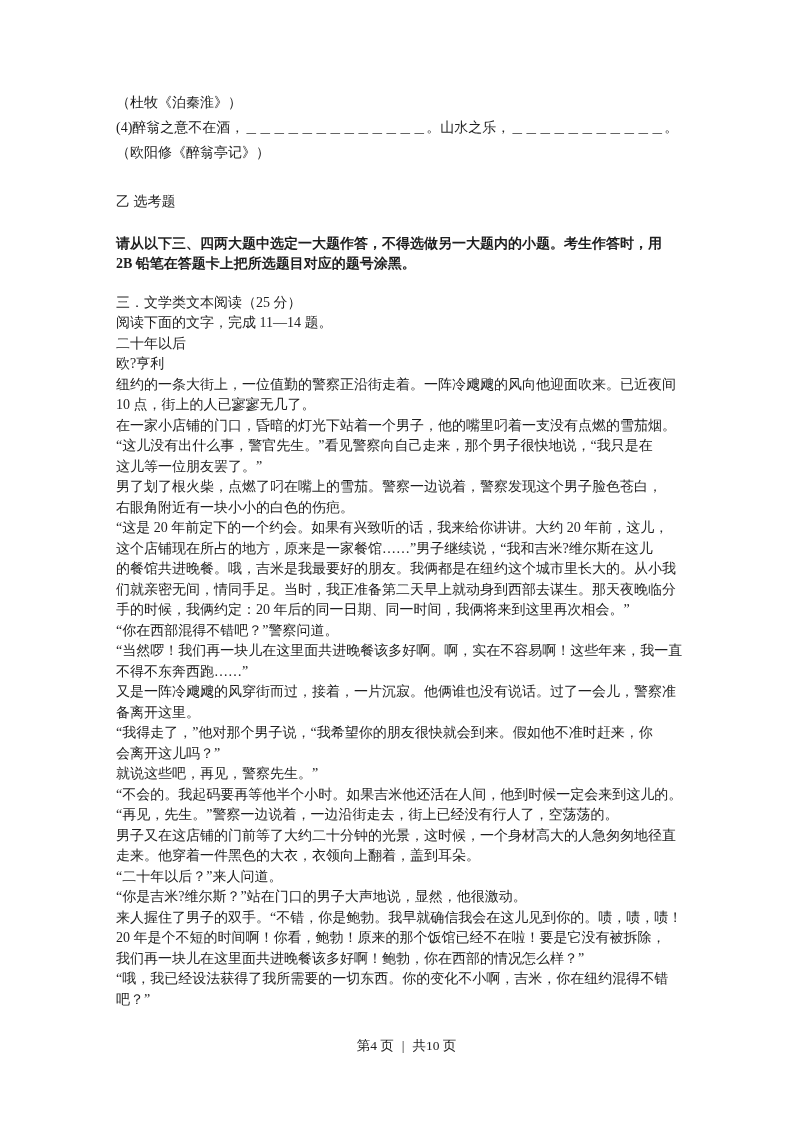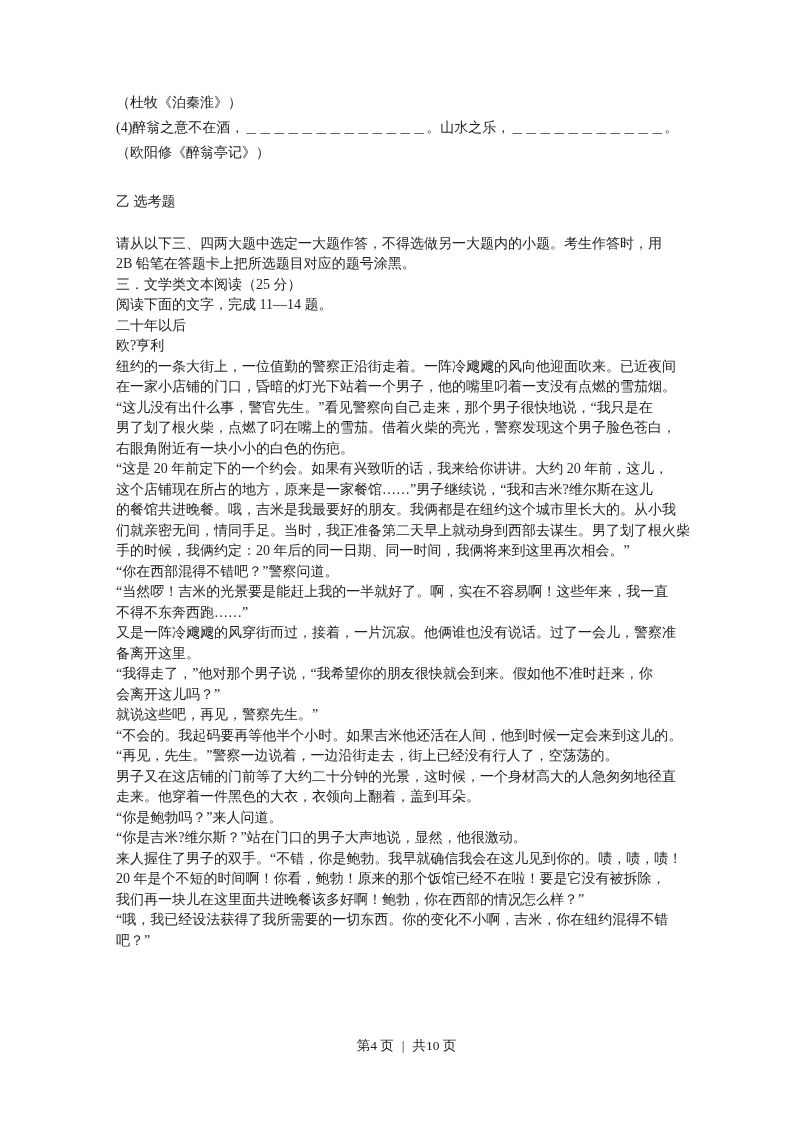--- a/index.html
+++ b/index.html
@@ -23,22 +23,22 @@
     width: 620px;
     font-size: 14px;
     line-height: 20.5px;
   }
   .line {
     white-space: pre;
   }
   
   [data-name="section-poetry-completion"] .line { line-height: 25px; }
   [data-name="section-select-topic-header"] { margin-top: 27px; }
-  [data-name="section-select-topic-instructions"] { margin-top: 21px; }
-  [data-name="section-section-three-header"] { }
+  [data-name="section-select-topic-instructions"] { margin-top: 21px; font-weight: bold; }
+  [data-name="section-section-three-header"] { margin-top: 18px; }
   .footer {
     position: absolute;
     top: 1037px;
     left: 10px;
     width: 100%;
     text-align: center;
     font-size: 13.5px;
     color: #1e1e1e;
   }
   .footer span { margin: 0 4px; }
@@ -61,42 +61,44 @@
         <div class="line" data-name="text-line">2B 铅笔在答题卡上把所选题目对应的题号涂黑。</div>
       </div>
       <div class="section" data-name="section-section-three-header">
         <div class="line" data-name="text-line">三．文学类文本阅读（25 分）</div>
         <div class="line" data-name="text-line">阅读下面的文字，完成 11—14 题。</div>
       </div>
       <div class="section" data-name="section-story">
         <div class="line" data-name="text-line">二十年以后</div>
         <div class="line" data-name="text-line">欧?亨利</div>
         <div class="line" data-name="text-line">纽约的一条大街上，一位值勤的警察正沿街走着。一阵冷飕飕的风向他迎面吹来。已近夜间</div>
+        <div class="line" data-name="text-line">10 点，街上的人已寥寥无几了。</div>
         <div class="line" data-name="text-line">在一家小店铺的门口，昏暗的灯光下站着一个男子，他的嘴里叼着一支没有点燃的雪茄烟。</div>
         <div class="line" data-name="text-line">“这儿没有出什么事，警官先生。”看见警察向自己走来，那个男子很快地说，“我只是在</div>
-        <div class="line" data-name="text-line">男了划了根火柴，点燃了叼在嘴上的雪茄。借着火柴的亮光，警察发现这个男子脸色苍白，</div>
+        <div class="line" data-name="text-line">这儿等一位朋友罢了。”</div>
+        <div class="line" data-name="text-line">男了划了根火柴，点燃了叼在嘴上的雪茄。警察一边说着，警察发现这个男子脸色苍白，</div>
         <div class="line" data-name="text-line">右眼角附近有一块小小的白色的伤疤。</div>
         <div class="line" data-name="text-line">“这是 20 年前定下的一个约会。如果有兴致听的话，我来给你讲讲。大约 20 年前，这儿，</div>
         <div class="line" data-name="text-line">这个店铺现在所占的地方，原来是一家餐馆……”男子继续说，“我和吉米?维尔斯在这儿</div>
         <div class="line" data-name="text-line">的餐馆共进晚餐。哦，吉米是我最要好的朋友。我俩都是在纽约这个城市里长大的。从小我</div>
-        <div class="line" data-name="text-line">们就亲密无间，情同手足。当时，我正准备第二天早上就动身到西部去谋生。男了划了根火柴</div>
+        <div class="line" data-name="text-line">们就亲密无间，情同手足。当时，我正准备第二天早上就动身到西部去谋生。那天夜晚临分</div>
         <div class="line" data-name="text-line">手的时候，我俩约定：20 年后的同一日期、同一时间，我俩将来到这里再次相会。”</div>
         <div class="line" data-name="text-line">“你在西部混得不错吧？”警察问道。</div>
-        <div class="line" data-name="text-line">“当然啰！吉米的光景要是能赶上我的一半就好了。啊，实在不容易啊！这些年来，我一直</div>
+        <div class="line" data-name="text-line">“当然啰！我们再一块儿在这里面共进晚餐该多好啊。啊，实在不容易啊！这些年来，我一直</div>
         <div class="line" data-name="text-line">不得不东奔西跑……”</div>
         <div class="line" data-name="text-line">又是一阵冷飕飕的风穿街而过，接着，一片沉寂。他俩谁也没有说话。过了一会儿，警察准</div>
         <div class="line" data-name="text-line">备离开这里。</div>
         <div class="line" data-name="text-line">“我得走了，”他对那个男子说，“我希望你的朋友很快就会到来。假如他不准时赶来，你</div>
         <div class="line" data-name="text-line">会离开这儿吗？”</div>
         <div class="line" data-name="text-line">就说这些吧，再见，警察先生。”</div>
         <div class="line" data-name="text-line">“不会的。我起码要再等他半个小时。如果吉米他还活在人间，他到时候一定会来到这儿的。</div>
         <div class="line" data-name="text-line">“再见，先生。”警察一边说着，一边沿街走去，街上已经没有行人了，空荡荡的。</div>
         <div class="line" data-name="text-line">男子又在这店铺的门前等了大约二十分钟的光景，这时候，一个身材高大的人急匆匆地径直</div>
         <div class="line" data-name="text-line">走来。他穿着一件黑色的大衣，衣领向上翻着，盖到耳朵。</div>
-        <div class="line" data-name="text-line">“你是鲍勃吗？”来人问道。</div>
+        <div class="line" data-name="text-line">“二十年以后？”来人问道。</div>
         <div class="line" data-name="text-line">“你是吉米?维尔斯？”站在门口的男子大声地说，显然，他很激动。</div>
         <div class="line" data-name="text-line">来人握住了男子的双手。“不错，你是鲍勃。我早就确信我会在这儿见到你的。啧，啧，啧！</div>
         <div class="line" data-name="text-line">20 年是个不短的时间啊！你看，鲍勃！原来的那个饭馆已经不在啦！要是它没有被拆除，</div>
         <div class="line" data-name="text-line">我们再一块儿在这里面共进晚餐该多好啊！鲍勃，你在西部的情况怎么样？”</div>
         <div class="line" data-name="text-line">“哦，我已经设法获得了我所需要的一切东西。你的变化不小啊，吉米，你在纽约混得不错</div>
         <div class="line" data-name="text-line">吧？”</div>
       </div>
     </div>
   <div class="footer" data-name="page-footer">
     <span data-name="footer-page-number">第4 页</span><span data-name="footer-separator">|</span><span data-name="footer-total-pages">共10 页</span>

